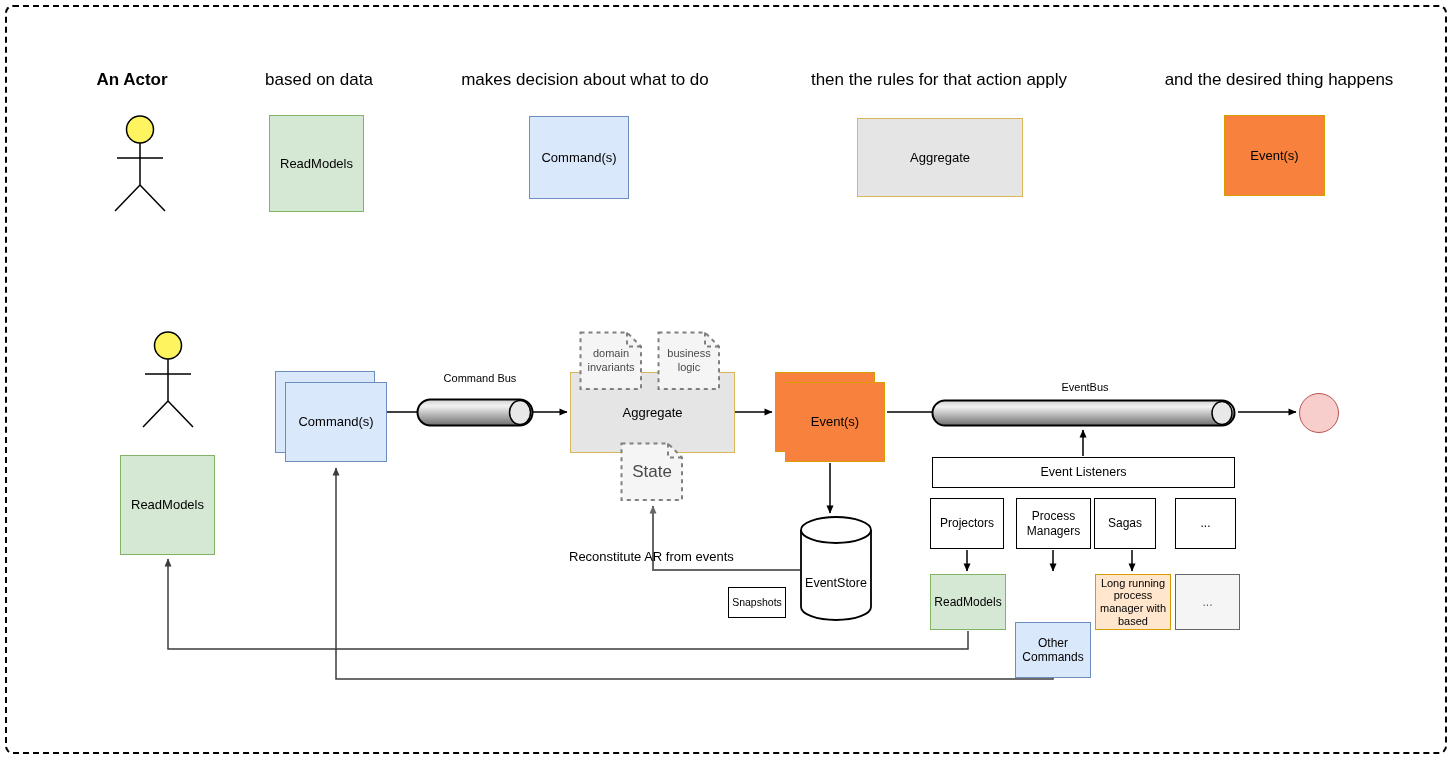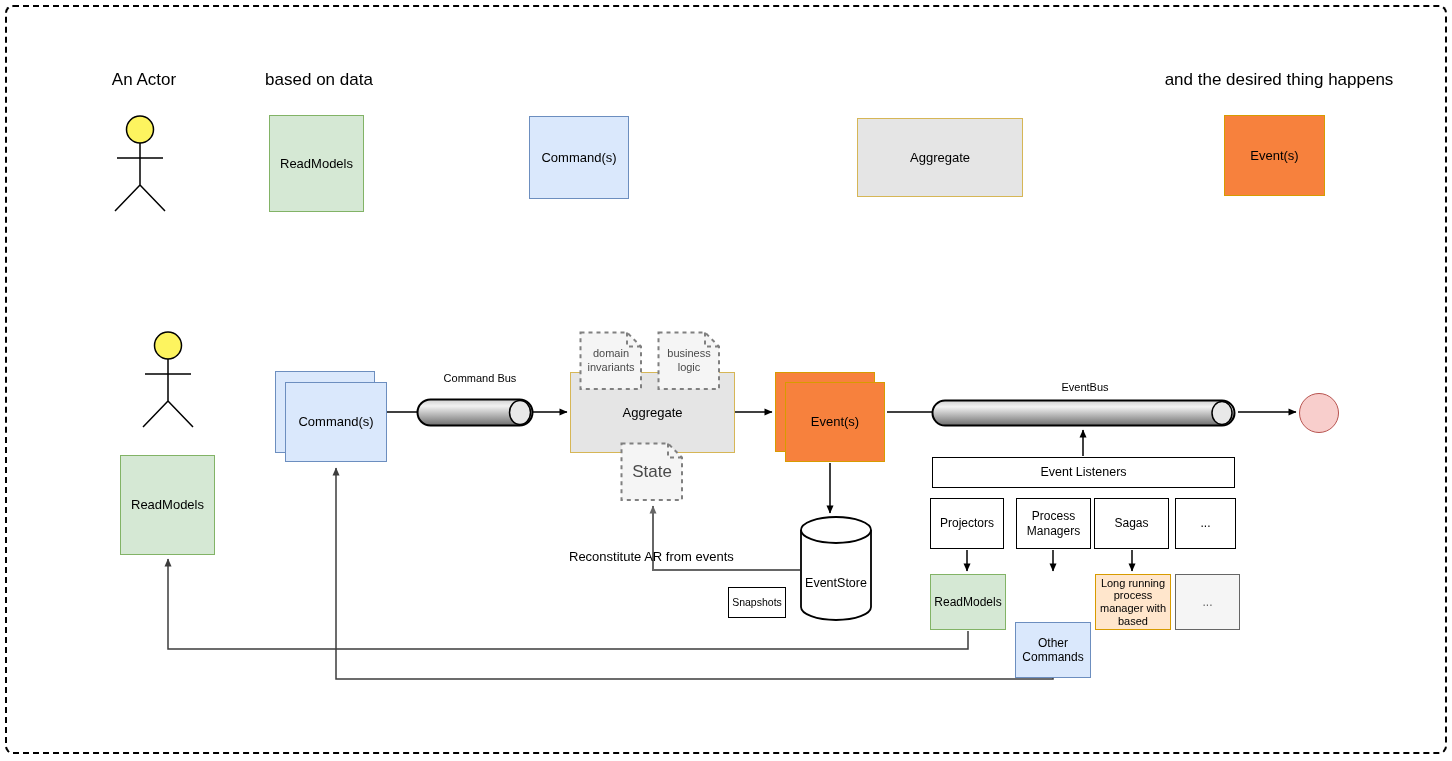--- a/index.html
+++ b/index.html
@@ -75,22 +75,24 @@
 
     <path d="M830,463 V513" fill="none" stroke="#000" stroke-width="1.5" marker-end="url(#ab)"></path>
 
     <path d="M800,570 H653 V506" fill="none" stroke="#666" stroke-width="2" marker-end="url(#ag)"></path>
 
     <path d="M968,631 V649 H168 V559" fill="none" stroke="#3d3d3d" stroke-width="1.5" marker-end="url(#ad)"></path>
 
     <path d="M1053,631 V679 H336 V468" fill="none" stroke="#3d3d3d" stroke-width="1.5" marker-end="url(#ad)"></path>
   </svg>
 
-  <div class="scene-label" style="left:84px;top:70px;width:120px;">An Actor</div>
+  <div class="scene-label" style="left:72px;top:70px;width:120px;font-weight:bold;">An Actor</div>
   <div class="scene-label" style="left:239px;top:70px;width:160px;">based on data</div>
+  <div class="scene-label" style="left:435px;top:70px;width:300px;">makes decision about what to do</div>
+  <div class="scene-label" style="left:789px;top:70px;width:300px;">then the rules for that action apply</div>
   <div class="scene-label" style="left:1129px;top:70px;width:300px;">and the desired thing happens</div>
 
   <svg class="shape" style="left:108px;top:114px;" width="64" height="100" viewBox="0 0 64 100">
     <circle cx="32" cy="15.5" r="13.5" fill="#fdf45f" stroke="#000" stroke-width="1.5"></circle>
     <path d="M32,29 V71 M9,44 H55 M32,71 L7,97 M32,71 L57,97" fill="none" stroke="#000" stroke-width="1.5"></path>
   </svg>
   <div class="box green" style="left:269px;top:115px;width:95px;height:97px;">ReadModels</div>
   <div class="box blue" style="left:529px;top:116px;width:100px;height:83px;">Command(s)</div>
   <div class="box yellow" style="left:857px;top:118px;width:166px;height:79px;">Aggregate</div>
   <div class="box orange" style="left:1224px;top:115px;width:101px;height:81px;">Event(s)</div>
@@ -153,21 +155,21 @@
     <rect x="1.5" y="1.5" width="302" height="25" rx="12.5" fill="url(#eb-grad)" stroke="#000" stroke-width="2"></rect>
     <ellipse cx="291" cy="14" rx="10" ry="11.5" fill="#e8e8e8" stroke="#000" stroke-width="1.5"></ellipse>
   </svg>
 
   <div id="pink-circle" style="left:1299px;top:393px;width:38px;height:38px;"></div>
 
   <div class="box whitebox" style="left:932px;top:457px;width:303px;height:31px;font-size:12.5px;">Event Listeners</div>
 
   <div class="box whitebox" style="left:930px;top:498px;width:74px;height:51px;font-size:12px;">Projectors</div>
   <div class="box whitebox" style="left:1016px;top:498px;width:75px;height:51px;font-size:12px;">Process Managers</div>
-  <div class="box whitebox" style="left:1094px;top:498px;width:75px;height:51px;font-size:12px;">Sagas</div>
+  <div class="box whitebox" style="left:1094px;top:498px;width:62px;height:51px;font-size:12px;">Sagas</div>
   <div class="box whitebox" style="left:1175px;top:498px;width:61px;height:51px;font-size:12px;">...</div>
 
   <div class="box green" style="left:930px;top:574px;width:76px;height:56px;font-size:12px;">ReadModels</div>
   <div class="box blue" style="left:1015px;top:574px;width:76px;height:56px;font-size:12px;margin-top:48px;">Other Commands</div>
   <div class="box peach" style="left:1095px;top:574px;width:76px;height:56px;">Long running process manager with based</div>
   <div class="box graybox" style="left:1175px;top:574px;width:65px;height:56px;font-size:12px;">...</div>
 
   <svg class="shape" style="left:799px;top:515px;" width="74" height="108" viewBox="0 0 74 108">
     <path d="M2,15 a35,13 0 0 1 70,0 l0,77 a35,13 0 0 1 -70,0 z" fill="#ffffff" stroke="#000" stroke-width="1.8"></path>
     <path d="M2,15 a35,13 0 0 0 70,0" fill="none" stroke="#000" stroke-width="1.8"></path>

